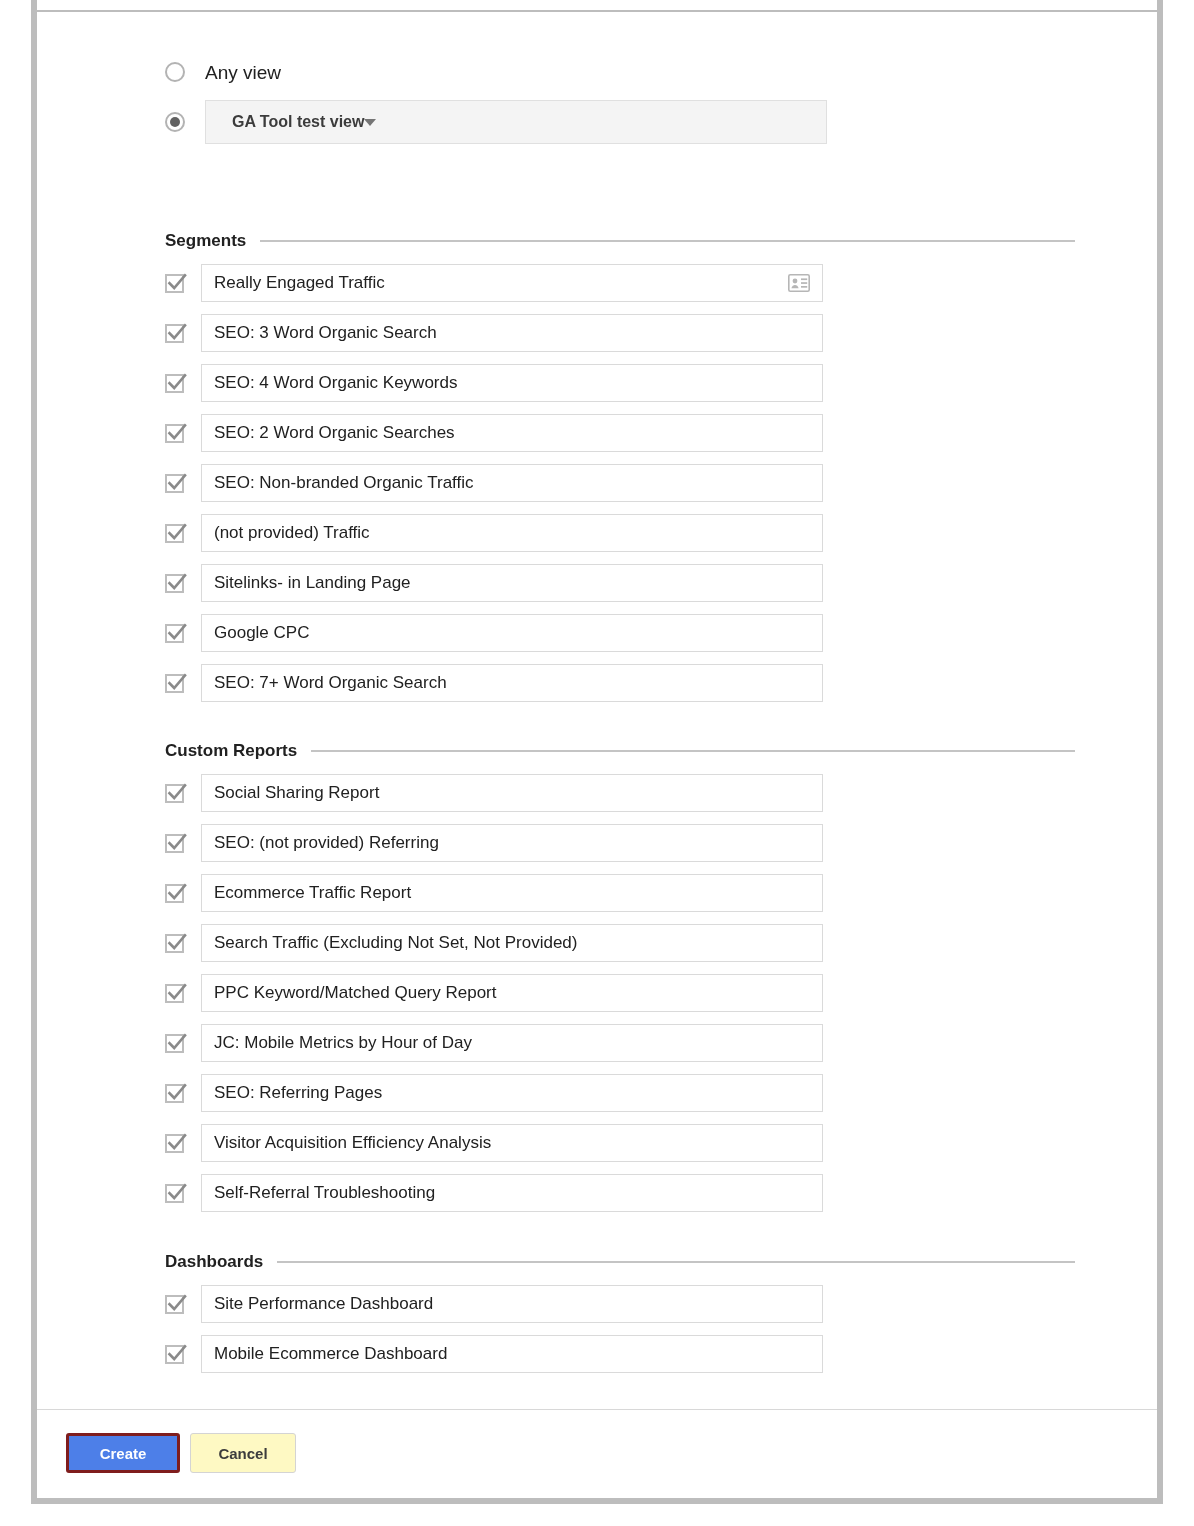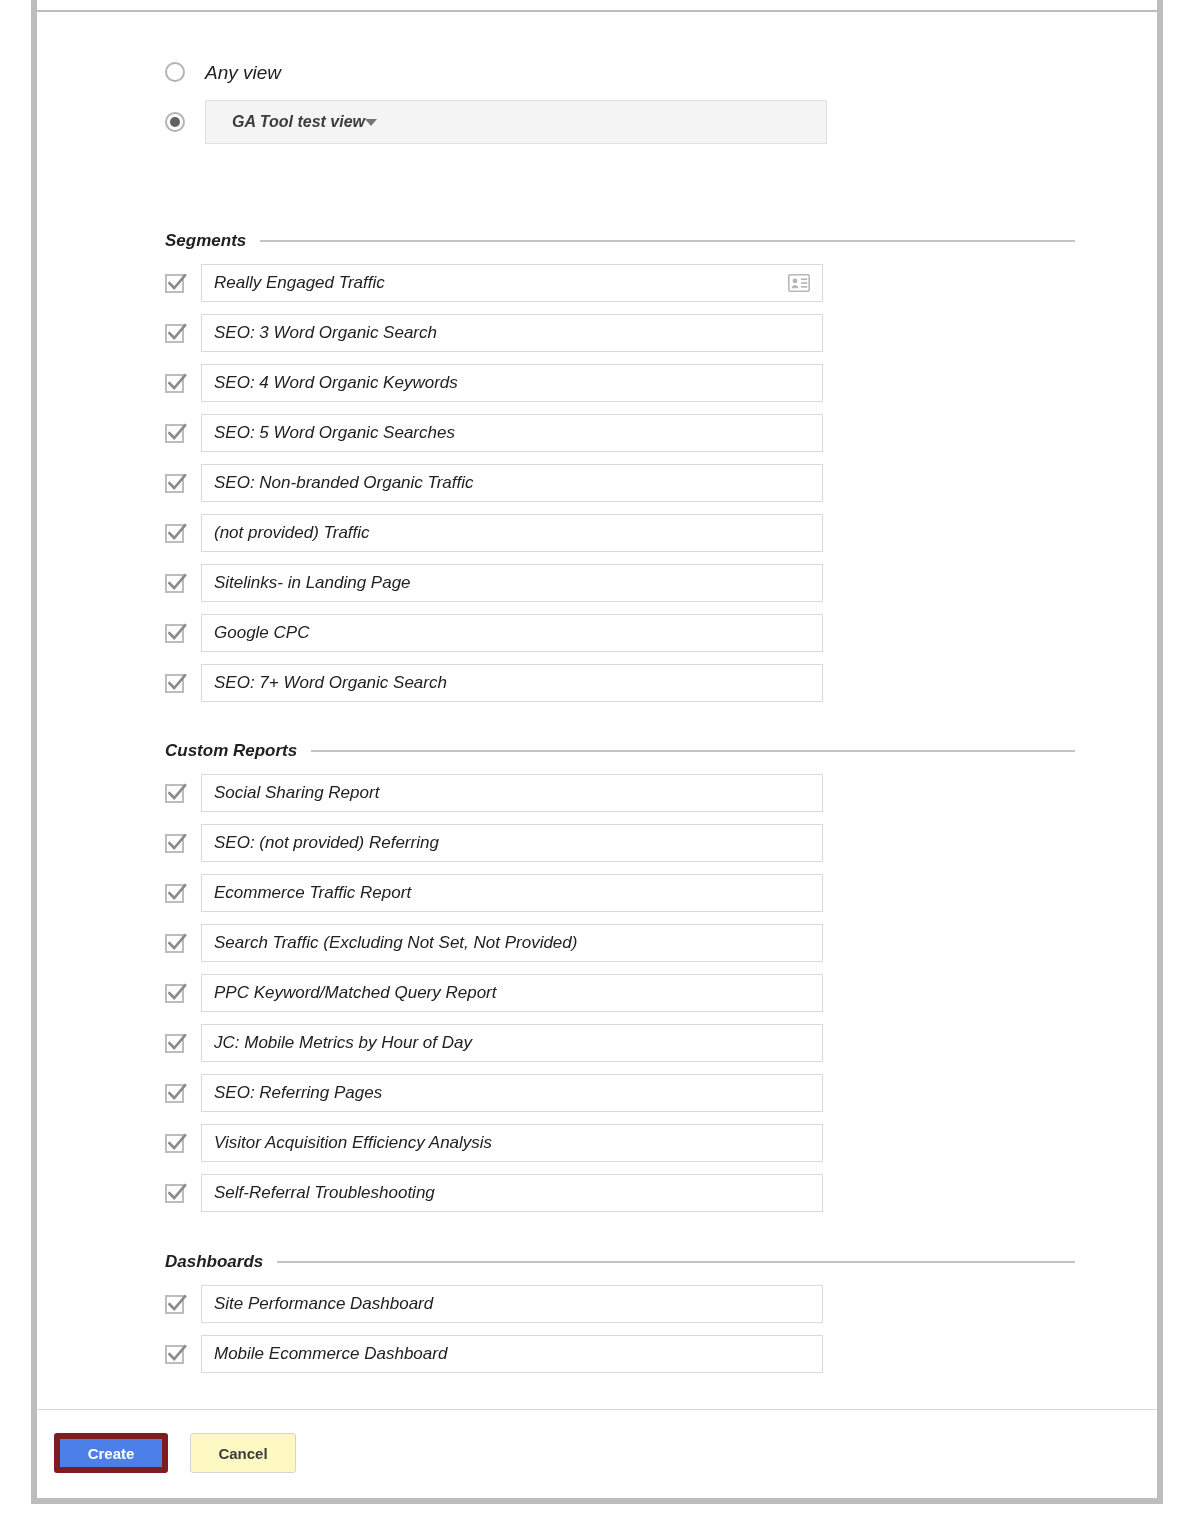--- a/index.html
+++ b/index.html
@@ -50,21 +50,20 @@
 
   
   .dialog-body {
     position: absolute;
     left: 37px;
     top: 12px;
     width: 900px;
     height: 1398px;
     background: #ffffff;
     box-sizing: border-box;
-    font-style: italic;
   }
 
   .footer-rule {
     position: absolute;
     left: 37px; top: 1409px;
     width: 1120px; height: 1px;
     background: #d8d8d8;
   }
   .dialog-footer {
     position: absolute;
@@ -221,25 +220,25 @@
     border-radius: 3px;
     display: flex;
     align-items: center;
     justify-content: center;
     font-size: 15px;
     font-weight: bold;
     cursor: pointer;
     box-sizing: border-box;
   }
   .btn-create {
-    left: 17px;
+    left: 29px;
     top: 23px;
     width: 114px;
     background: #4d7fe8;
-    border: 6px solid #7f1d1d;
+    border: 3px solid #7f1d1d;
     color: #ffffff;
   }
   .btn-cancel {
     left: 153px;
     top: 23px;
     width: 106px;
     background: #fef9c3;
     border: 1px solid #d4d4d4;
     color: #3c3c3c;
   }
@@ -318,21 +317,21 @@
               <span class="item-label">SEO: 4 Word Organic Keywords</span>
             </div>
           </div>
           <div class="item-row">
             <div class="checkbox">
               <svg viewBox="0 0 24 24" aria-hidden="true">
                 <path d="M4.5 12.2 L9.2 17 L20 4.4" fill="none" stroke="#8a8a8a" stroke-width="2.6" stroke-linecap="square"></path>
               </svg>
             </div>
             <div class="item-field">
-              <span class="item-label">SEO: 5 Word Organic Searches</span>
+              <span class="item-label">SEO: 2 Word Organic Searches</span>
             </div>
           </div>
           <div class="item-row">
             <div class="checkbox">
               <svg viewBox="0 0 24 24" aria-hidden="true">
                 <path d="M4.5 12.2 L9.2 17 L20 4.4" fill="none" stroke="#8a8a8a" stroke-width="2.6" stroke-linecap="square"></path>
               </svg>
             </div>
             <div class="item-field">
               <span class="item-label">SEO: Non-branded Organic Traffic</span>

